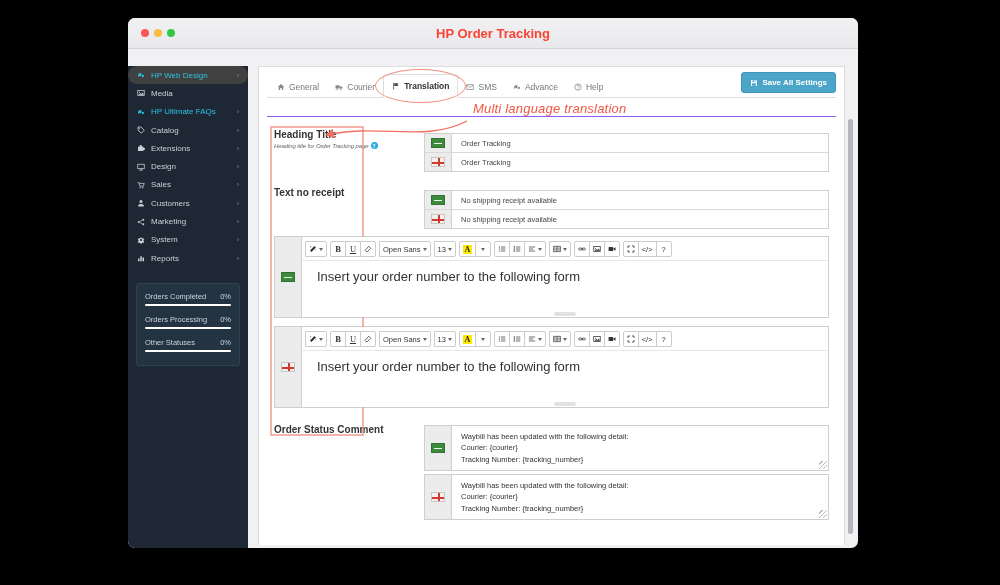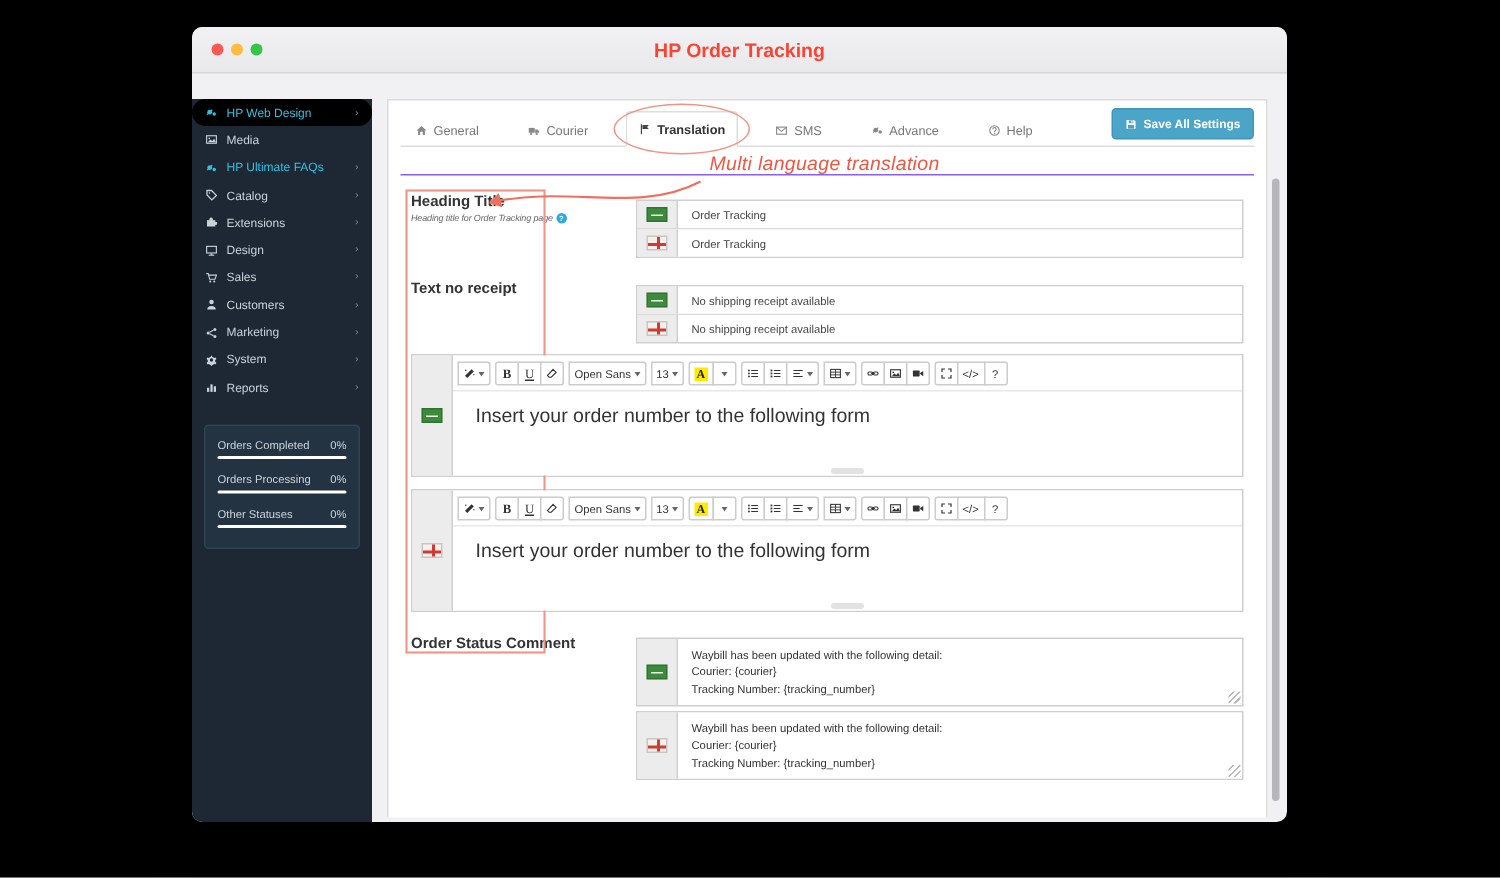--- a/index.html
+++ b/index.html
@@ -11,35 +11,35 @@
   .dot{width:8px;height:8px;border-radius:50%;}
   .dot.red{background:#fc5753;}.dot.yellow{background:#fdbc40;}.dot.green{background:#33c748;}
   .title{color:#fb4334;font-weight:bold;font-size:13px;}
   .win-body{position:absolute;top:31px;left:0;right:0;bottom:0;}
 
   
   .sidebar{position:absolute;left:0;top:17px;bottom:0;width:120px;background:#1d2834;}
   .menu-item{height:18.3px;display:flex;align-items:center;padding:0 9px;color:#c9d2da;font-size:8px;cursor:default;}
   .menu-item .ic{width:8px;height:8px;margin-right:6px;flex:none;}
   .menu-item .chev{margin-left:auto;font-size:7px;color:#7f8c99;}
-  .menu-item.active{background:#000000;color:#2fc1e2;border-radius:9px;}
+  .menu-item.active{background:#404040;color:#2fc1e2;border-radius:9px;}
   .menu-item.hp{color:#2fc1e2;}
   .stats{margin:16px 8px 0;background:#243342;border:1px solid #304150;border-radius:3px;padding:8px 8px 4px;}
   .stat{margin-bottom:9px;}
   .stat-top{display:flex;justify-content:space-between;font-size:7.5px;color:#ccd4db;margin-bottom:3px;}
   .stat-bar{height:2px;background:#fff;border-radius:1px;}
 
   
   .panel{position:absolute;left:130px;top:17px;width:587px;bottom:3px;background:#fff;border:1px solid #dcdcdc;border-bottom:none;box-sizing:border-box;}
   .panel-header{height:23px;border-bottom:1px solid #e6e6e6;background:#fbfbfb;display:flex;align-items:center;gap:5px;padding:0 10px;font-size:10px;font-weight:bold;color:#4a4a4a;}
   .panel-header .ic{width:9px;height:9px;color:#555;}
   .panel-body{position:relative;padding:7px 8px 0;}
   .save-btn{position:absolute;right:8px;top:5px;height:21px;background:#4aa5c8;color:#fff;border:1px solid #3f96b8;border-radius:3px;font-size:8px;font-weight:bold;display:flex;align-items:center;gap:4px;padding:0 8px;cursor:pointer;}
   .save-btn .ic{width:8px;height:8px;}
-  .tabs{display:flex;align-items:flex-end;border-bottom:1px solid #ddd;padding-left:2px;gap:17px;}
+  .tabs{display:flex;align-items:flex-end;border-bottom:1px solid #ddd;padding-left:2px;}
   .tab{display:flex;align-items:center;gap:4px;padding:6px 8px;font-size:8.5px;color:#777;position:relative;margin-bottom:-1px;cursor:pointer;}
   .tab .ic{width:8px;height:8px;color:#888;}
   .tab.active{background:#fff;border:1px solid #ddd;border-bottom-color:#fff;border-radius:3px 3px 0 0;font-weight:bold;color:#333;}
   .tab.active .ic{color:#444;}
   .mark-ellipse{position:absolute;inset:-6px -9px;border:1.5px solid #f19384;border-radius:50%;pointer-events:none;}
 
   
   .form-area{position:relative;margin-top:18px;border-top:1px solid #8b5cf6;}
   .annotation{position:absolute;top:-16px;left:206px;font-size:13px;font-style:italic;color:#f05742;letter-spacing:.2px;white-space:nowrap;}
   svg.overlay{position:absolute;left:0;top:0;width:586px;height:400px;pointer-events:none;overflow:visible;}

